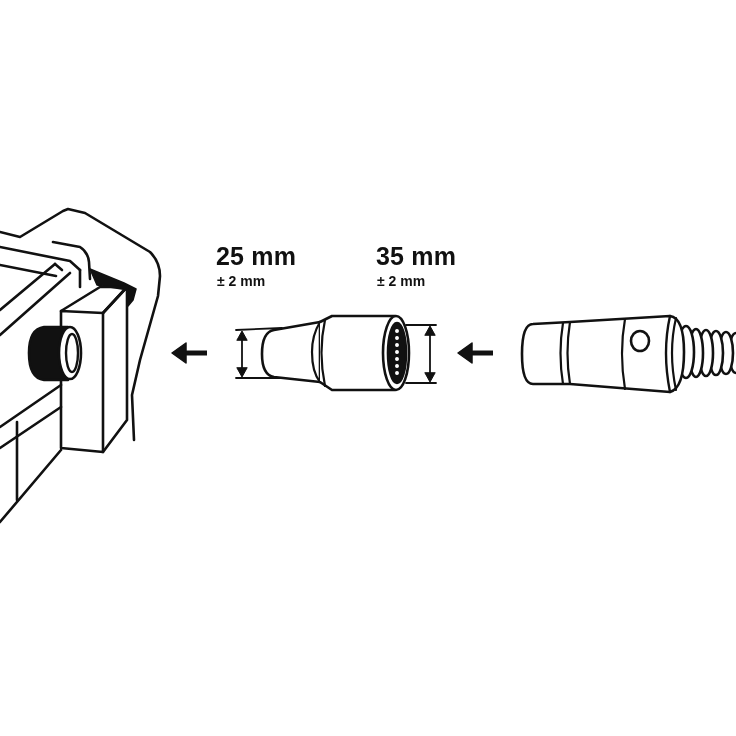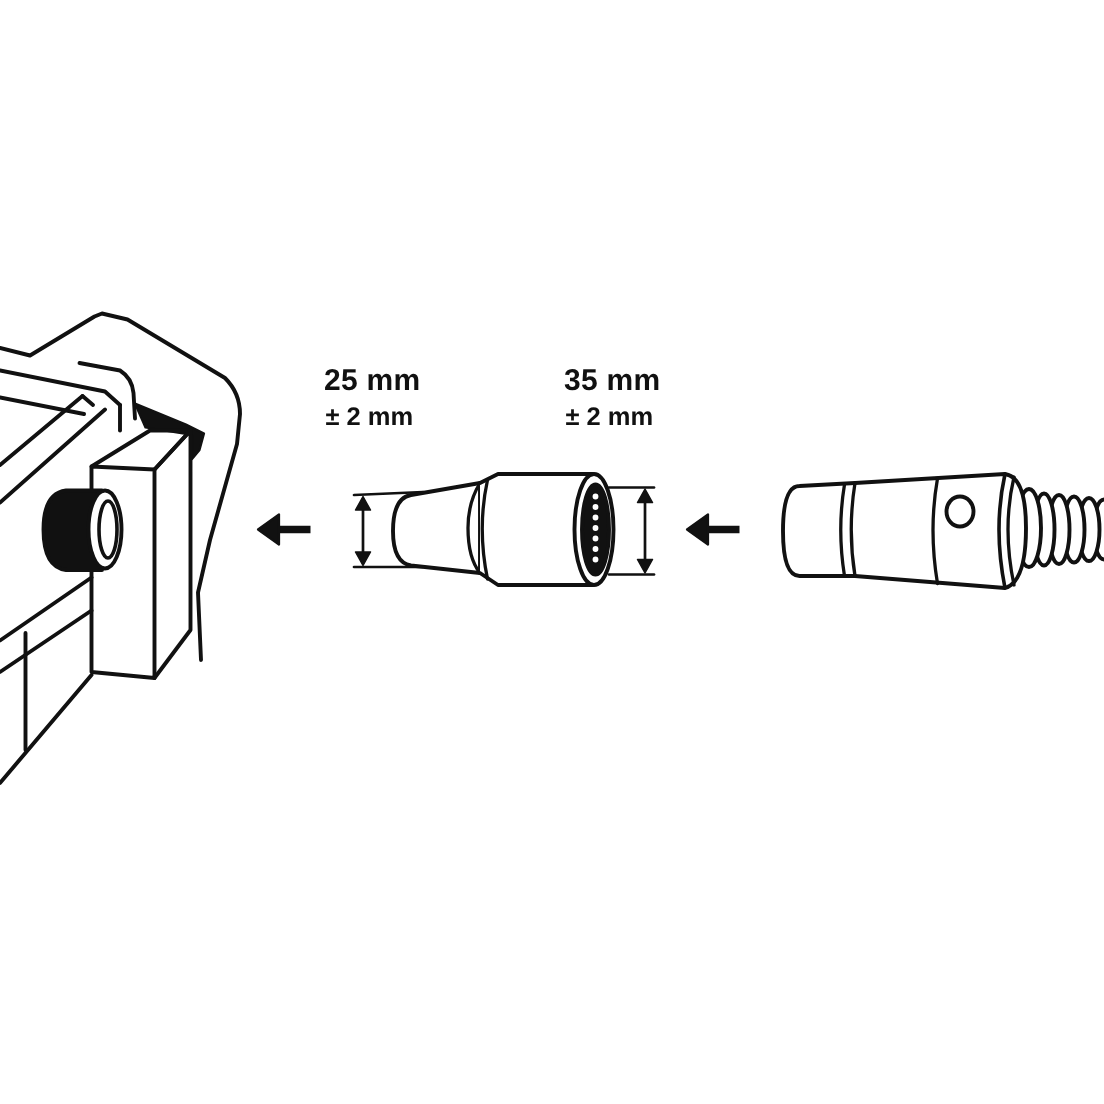--- a/index.html
+++ b/index.html
@@ -22,26 +22,26 @@
     }
     .label {
       position: absolute;
       color: #111111;
       font-weight: bold;
       line-height: 1;
       white-space: nowrap;
     }
     .label .main {
       display: block;
-      font-size: 20px;
+      font-size: 25px;
       letter-spacing: 0.2px;
     }
     .label .tol {
       display: block;
-      font-size: 17px;
+      font-size: 14px;
       margin-top: 5px;
       margin-left: 1px;
     }
     #label-25 { left: 216px; top: 244px; }
     #label-35 { left: 376px; top: 244px; }
   </style>
 </head>
 <body>
 
 <div id="stage">

